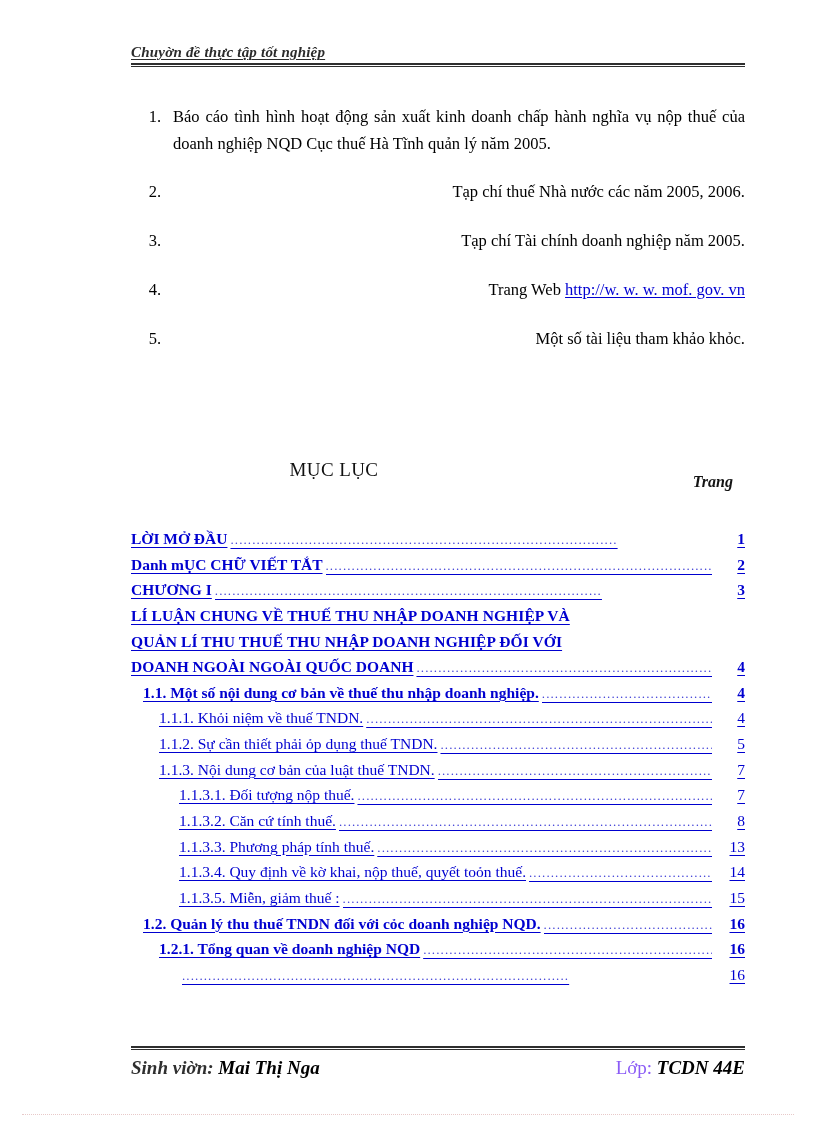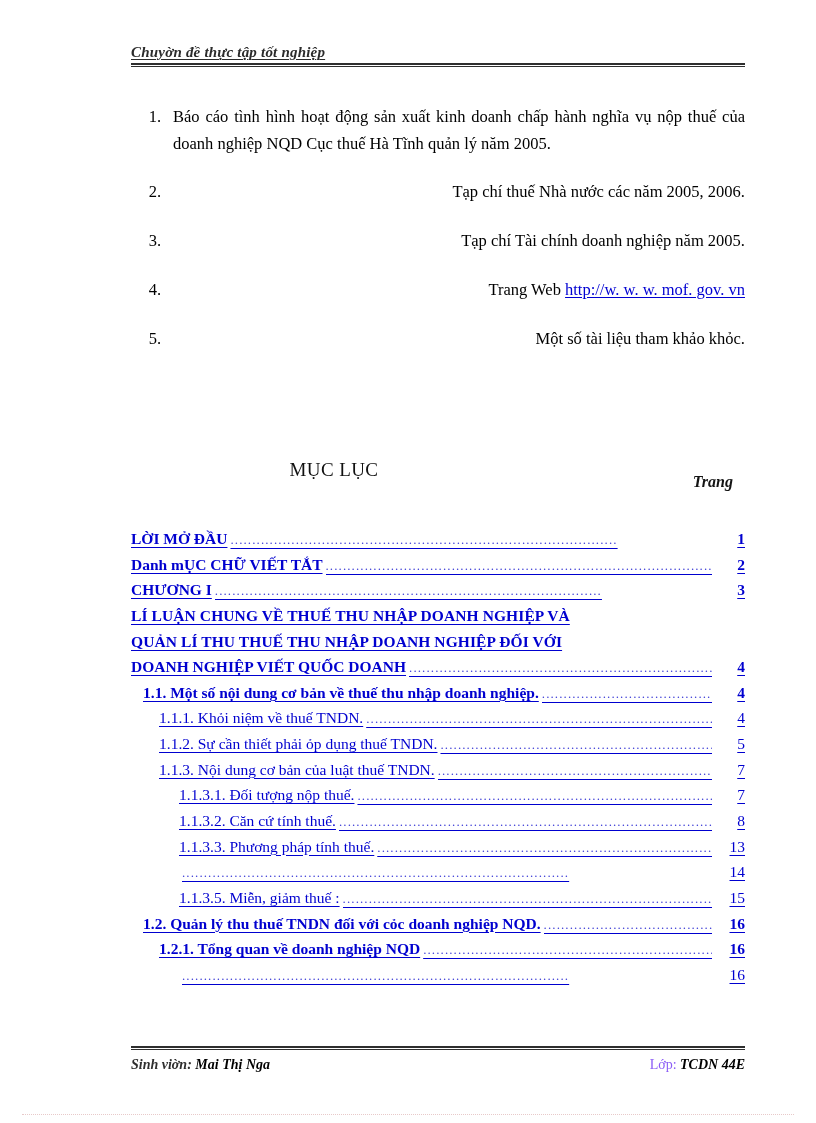--- a/index.html
+++ b/index.html
@@ -173,21 +173,21 @@
     height: 4px;
     border-top: 2px solid #2e2e2e;
     border-bottom: 1px solid #2e2e2e;
     box-sizing: border-box;
     margin-bottom: 7px;
   }
   .footer-line {
     display: flex;
     justify-content: space-between;
     align-items: baseline;
-    font-size: 14px;
+    font-size: 19px;
     color: #1c1c1c;
   }
   .f-left, .f-right { white-space: nowrap; }
   .f-lead {
     font-style: italic;
     font-weight: bold;
     color: #2f2f2f;
   }
   .f-lead-plain { font-style: normal; font-weight: normal; color: #8b5cf6; }
   .f-val {
@@ -263,21 +263,21 @@
       </div>
       <div class="toc-row lvl0 b nodots titleline">
         <span class="toc-label">LÍ LUẬN CHUNG VỀ THUẾ THU NHẬP DOANH NGHIỆP VÀ</span>
         <span class="toc-page"></span>
       </div>
       <div class="toc-row lvl0 b nodots titleline">
         <span class="toc-label">QUẢN LÍ THU THUẾ THU NHẬP DOANH NGHIỆP ĐỐI VỚI</span>
         <span class="toc-page"></span>
       </div>
       <div class="toc-row lvl0 b">
-        <span class="toc-label">DOANH NGHIỆP VIẾT QUỐC DOANH</span>
+        <span class="toc-label">DOANH NGOÀI NGOÀI QUỐC DOANH</span>
         <span class="toc-dots">.........................................................................................</span>
         <span class="toc-page">4</span>
       </div>
       <div class="toc-row lvl1 b">
         <span class="toc-label">1.1. Một số nội dung cơ bản về thuế thu nhập doanh nghiệp.</span>
         <span class="toc-dots">.........................................................................................</span>
         <span class="toc-page">4</span>
       </div>
       <div class="toc-row lvl2">
         <span class="toc-label">1.1.1. Khỏi niệm về thuế TNDN.</span>
@@ -303,20 +303,21 @@
         <span class="toc-label">1.1.3.2. Căn cứ tính thuế.</span>
         <span class="toc-dots">.........................................................................................</span>
         <span class="toc-page">8</span>
       </div>
       <div class="toc-row lvl3">
         <span class="toc-label">1.1.3.3. Phương pháp tính thuế.</span>
         <span class="toc-dots">.........................................................................................</span>
         <span class="toc-page">13</span>
       </div>
       <div class="toc-row lvl3">
+        <span class="toc-label">1.1.3.4. Quy định về kờ khai, nộp thuế, quyết toỏn thuế.</span>
         <span class="toc-dots">.........................................................................................</span>
         <span class="toc-page">14</span>
       </div>
       <div class="toc-row lvl3">
         <span class="toc-label">1.1.3.5. Miễn, giảm thuế :</span>
         <span class="toc-dots">.........................................................................................</span>
         <span class="toc-page">15</span>
       </div>
       <div class="toc-row lvl1 b">
         <span class="toc-label">1.2. Quản lý thu thuế TNDN đối với cỏc doanh nghiệp NQD.</span>

